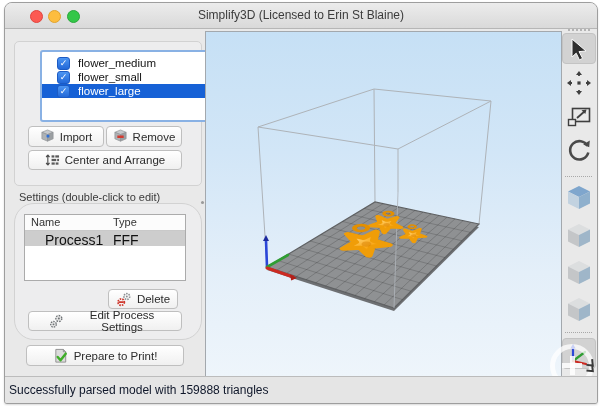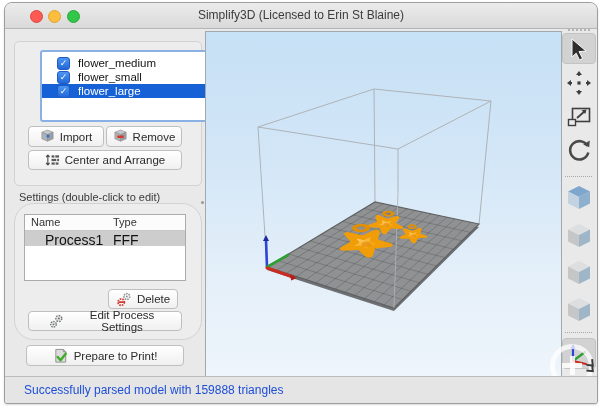--- a/index.html
+++ b/index.html
@@ -108,21 +108,21 @@
   .wm-handle{
     position:absolute;left:535px;top:378px;width:18px;height:7px;background:rgba(255,255,255,.75);
     transform:rotate(45deg);
   }
   .chevrons{position:absolute;left:578px;top:355px;}
 
   
   .statusbar{
     position:absolute;left:0;right:0;bottom:0;height:26px;
     background:#e5e5e5;border-top:1px solid #bcbcbc;
-    font-size:12px;color:#1d4ed8;line-height:26px;padding-left:19px;
+    font-size:12px;color:#0f172a;line-height:26px;padding-left:4px;
   }
 </style>
 </head>
 <body>
 
 <div class="window">
 
   <div class="titlebar">
     <span class="light red"></span>
     <span class="light yellow"></span>

